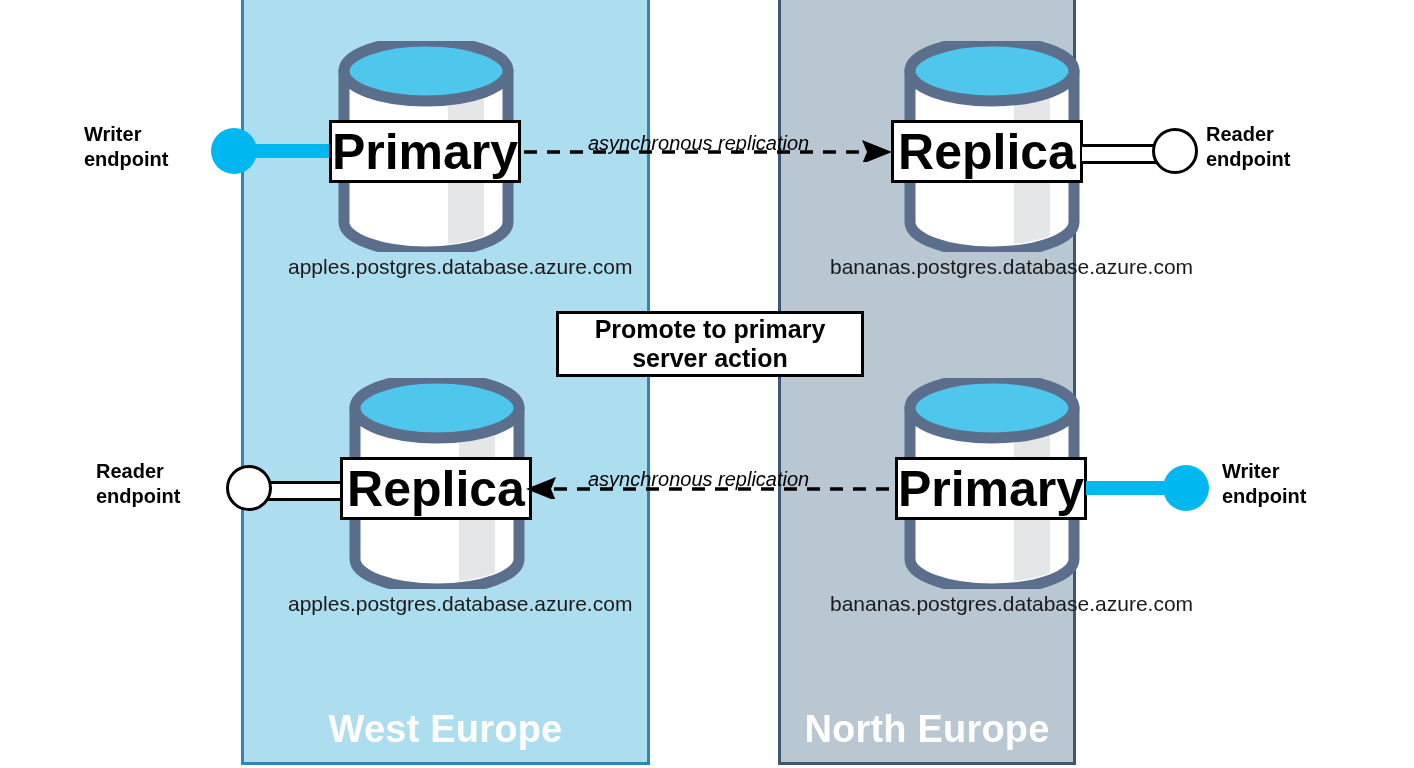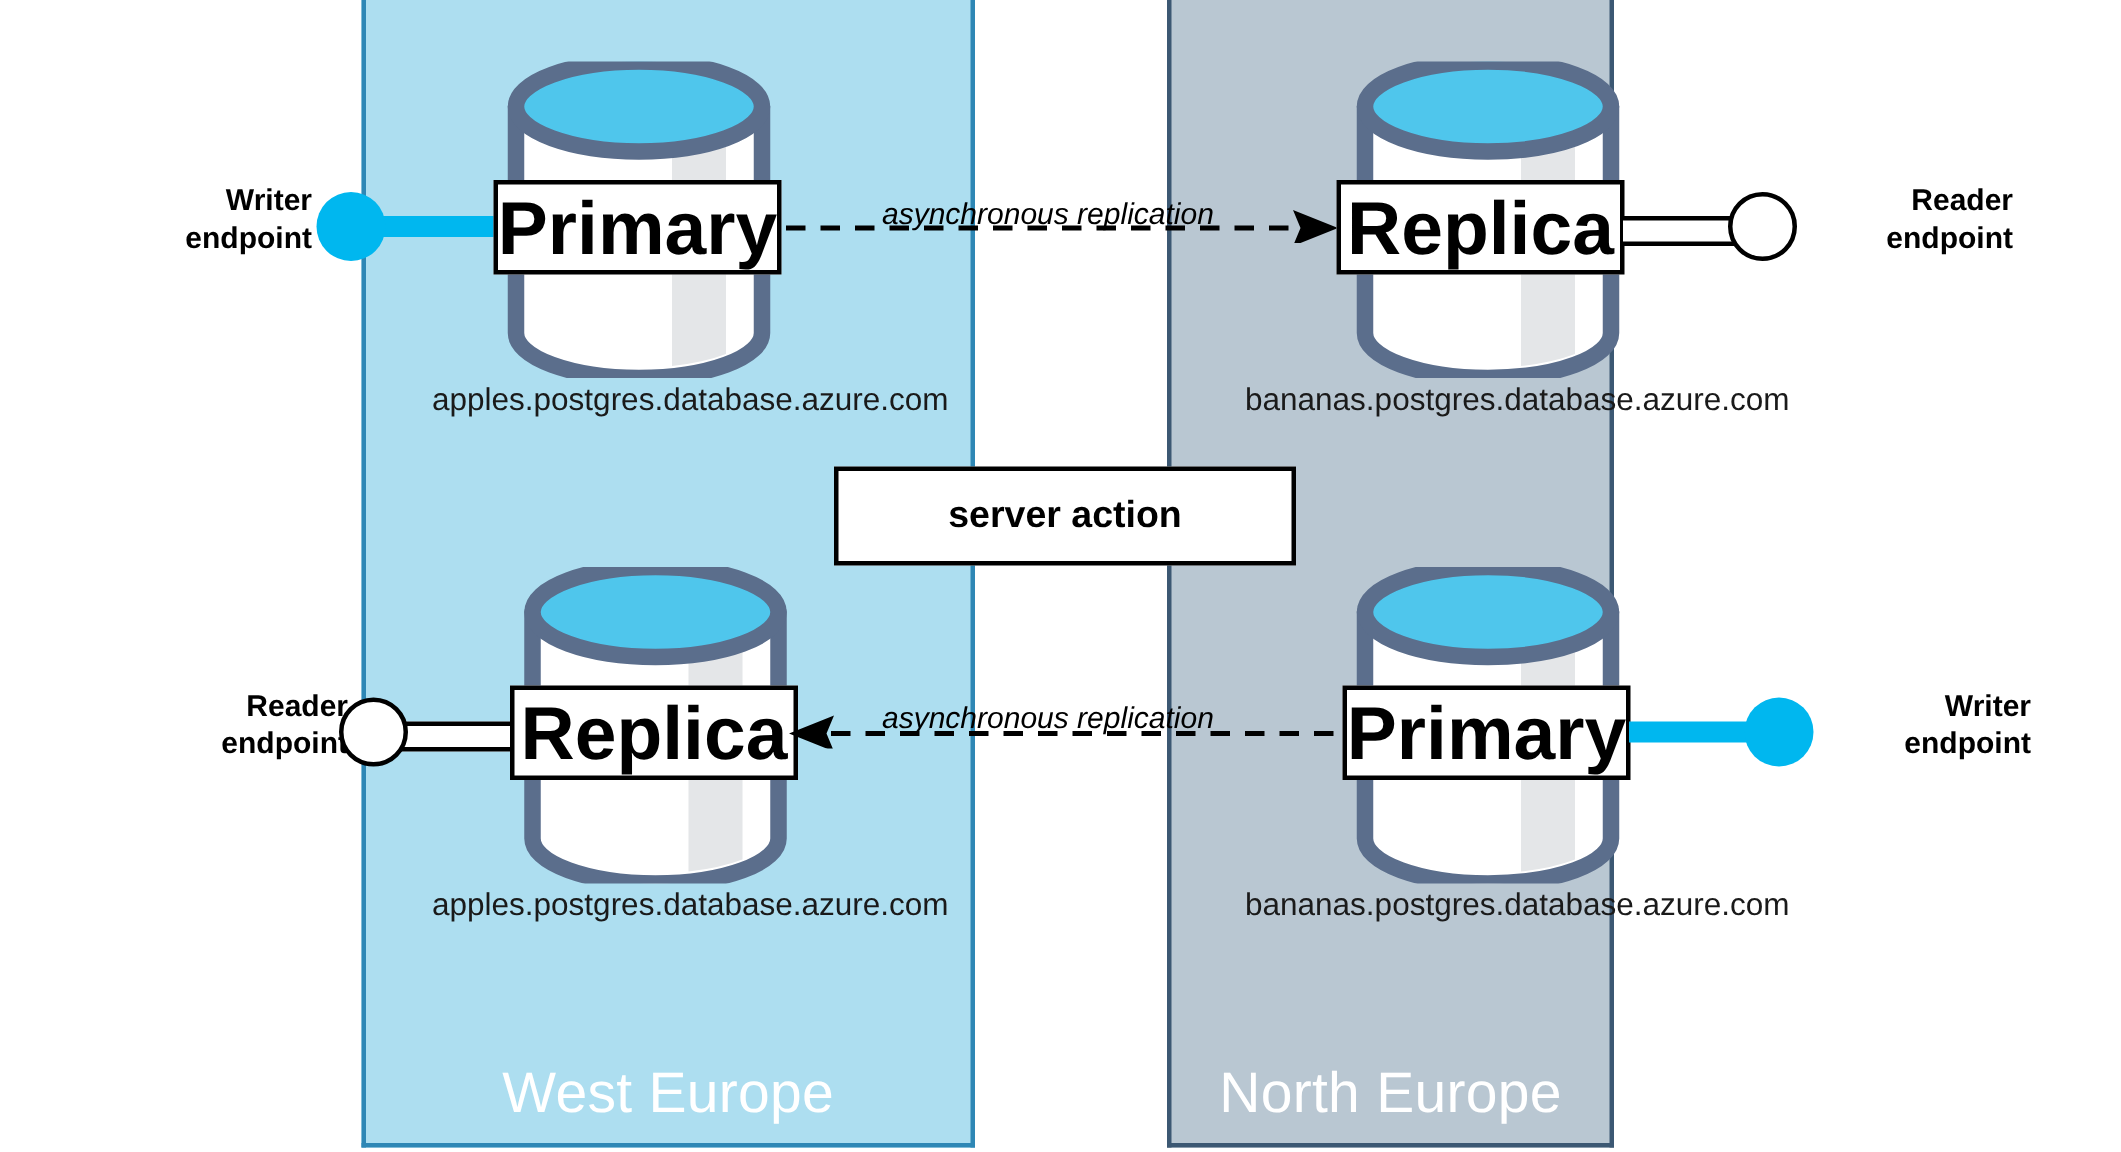--- a/index.html
+++ b/index.html
@@ -42,21 +42,21 @@
     border: 3px solid #3c5873;
     border-top: none;
   }
   .region-label {
     position: absolute;
     left: 0;
     right: 0;
     bottom: 14px;
     text-align: center;
     color: #ffffff;
-    font-weight: normal;
+    font-weight: bold;
     font-size: 38px;
     letter-spacing: 0.2px;
     line-height: 1;
     white-space: nowrap;
   }
 
   
   .db {
     position: absolute;
     width: 176px;
@@ -106,21 +106,21 @@
     line-height: 1.18;
     padding: 6px 10px;
   }
 
   
   .endpoint-label {
     position: absolute;
     font-size: 20px;
     font-weight: bold;
     color: #000000;
-    text-align: right;
+    text-align: left;
     line-height: 1.25;
     white-space: nowrap;
   }
 
   
   .writer-line {
     position: absolute;
     background: #00b7ef;
     height: 14px;
   }
@@ -222,20 +222,21 @@
   <div class="role-box" style="left:891px; top:120px; width:192px; height:63px;">Replica</div>
 
   <div class="reader-line" style="left:1082px; top:144px; width:96px;"></div>
   <div class="reader-dot" style="left:1152px; top:128px;"></div>
   <div class="endpoint-label" style="left:1206px; top:122px; width:136px;">
     <span>Reader</span><br>
     <span>endpoint</span>
   </div>
 
   <div class="action-box" style="left:556px; top:311px; width:308px; height:66px; flex-direction:column;">
+    <span>Promote to primary</span>
     <span>server action</span>
   </div>
 
   <div class="endpoint-label" style="left:96px; top:459px; width:136px;">
     <span>Reader</span><br>
     <span>endpoint</span>
   </div>
   <div class="reader-line" style="left:254px; top:481px; width:100px;"></div>
   <div class="reader-dot" style="left:226px; top:465px;"></div>
 

